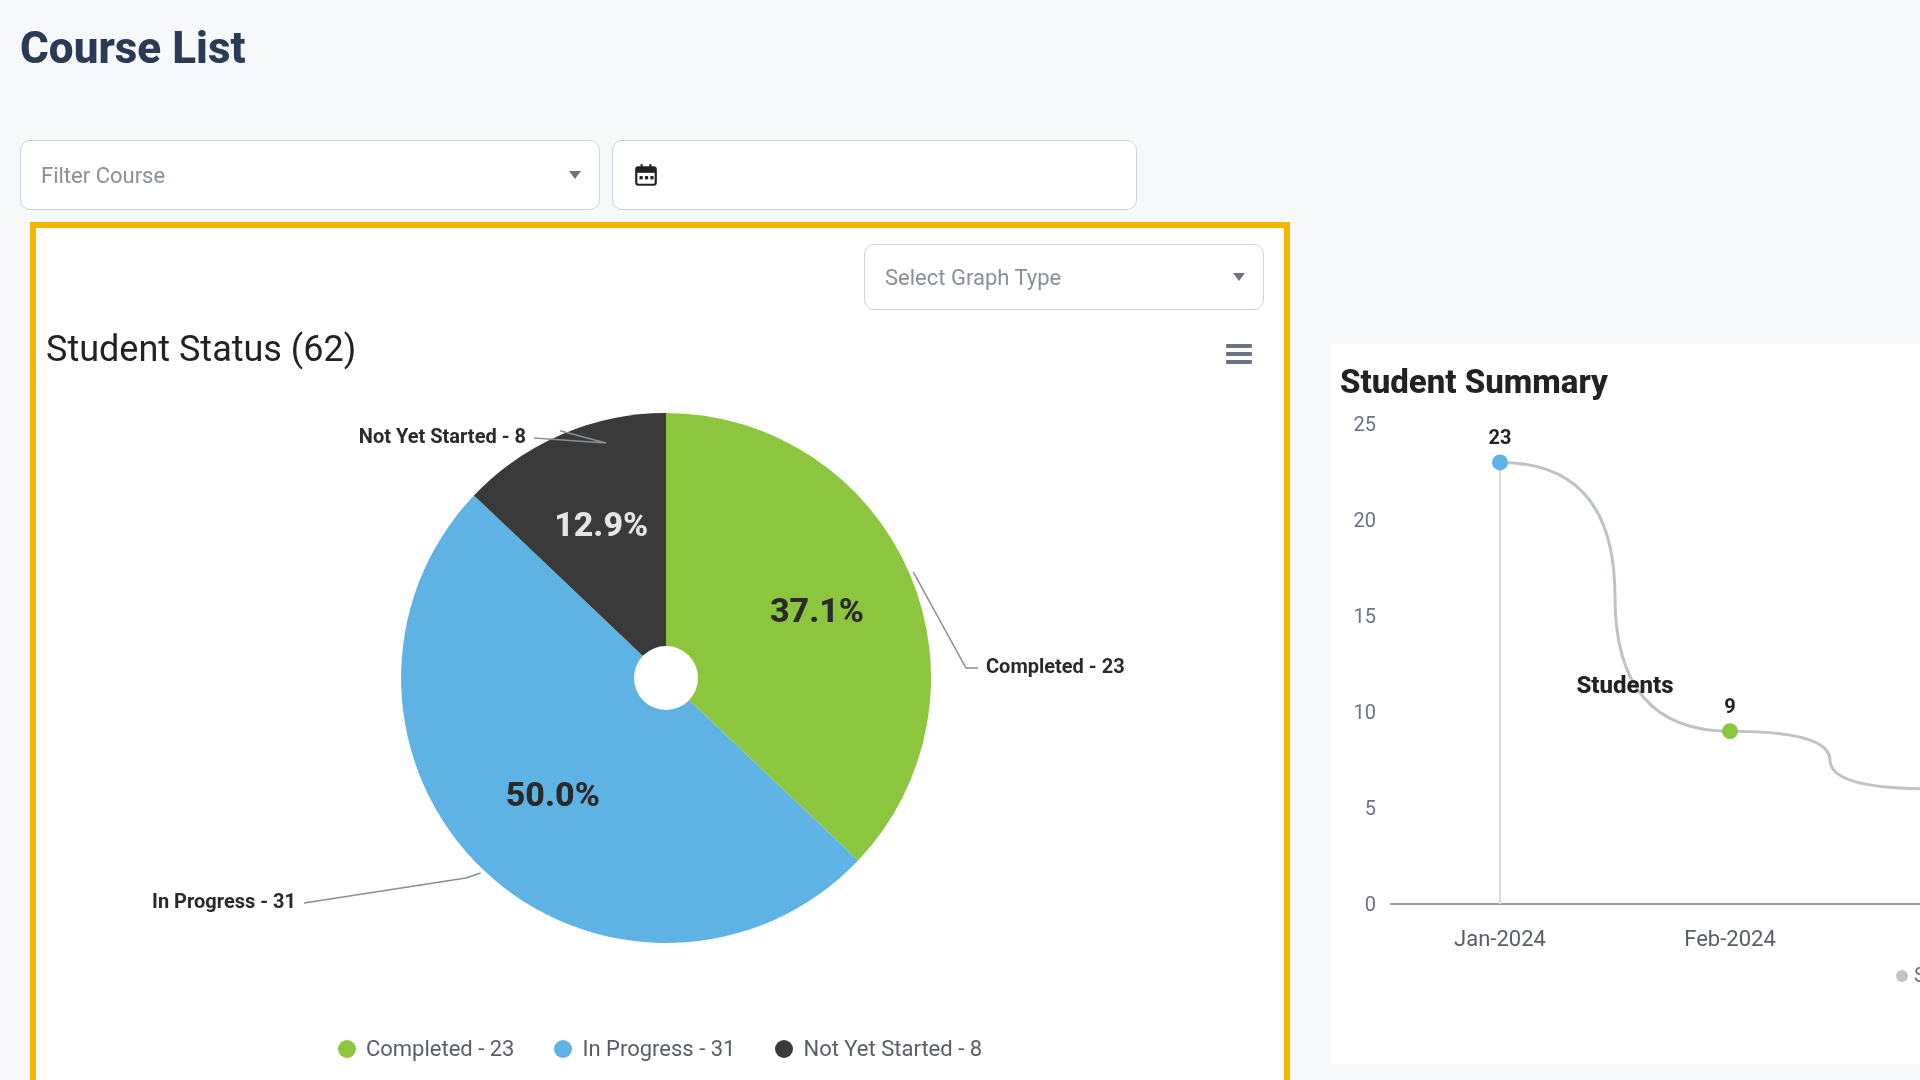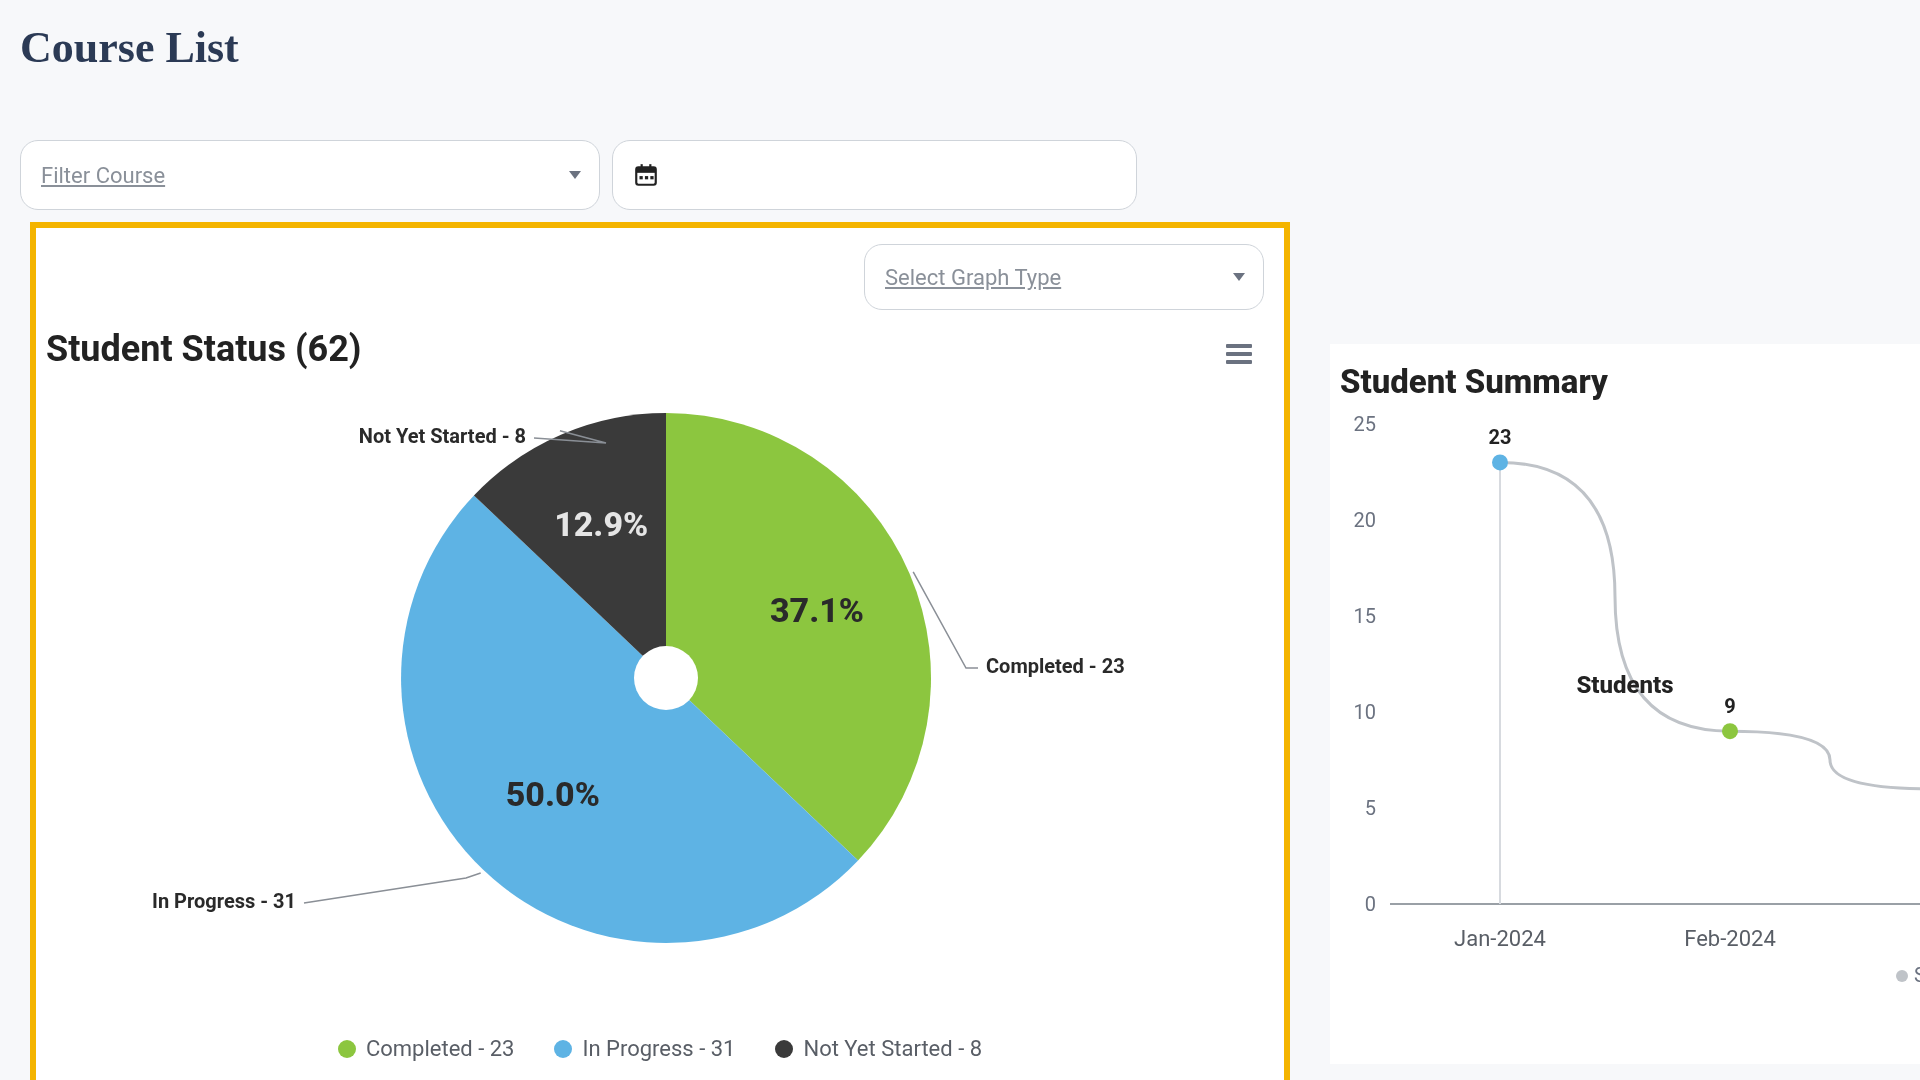--- a/index.html
+++ b/index.html
@@ -11,42 +11,40 @@
     overflow: hidden;
     position: relative;
   }
   .page-title {
     position: absolute;
     left: 20px;
     top: 22px;
     font-size: 44px;
     font-weight: 800;
     color: #2b3a55;
-    font-family: Liberation Serif, serif;
   }
   .filters-row {
     position: absolute;
     left: 20px;
     top: 140px;
     display: flex;
     gap: 12px;
   }
   .select-box {
     border: 1px solid #cfd4da;
-    border-radius: 18px;
+    border-radius: 10px;
     background: #fff;
     height: 70px;
     display: flex;
     align-items: center;
     padding: 0 20px;
     font-size: 22px;
     color: #8a9099;
     cursor: pointer;
     position: relative;
-    text-decoration: underline;
   }
   .filter-course { width: 580px; }
   .date-picker { width: 525px; }
   .caret {
     position: absolute;
     right: 18px;
     top: 50%;
     transform: translateY(-50%);
     width: 0; height: 0;
     border-left: 6px solid transparent;
@@ -69,21 +67,21 @@
     right: 20px;
     top: 16px;
     width: 400px;
     height: 66px;
   }
   .pie-title {
     position: absolute;
     left: 10px;
     top: 100px;
     font-size: 36px;
-    font-weight: 700;
+    font-weight: 400;
     color: #222;
   }
   .hamburger {
     position: absolute;
     right: 32px;
     top: 112px;
     cursor: pointer;
   }
   .hamburger div {
     width: 26px; height: 4px; background:#6b7280; margin:4px 0; border-radius:1px;

